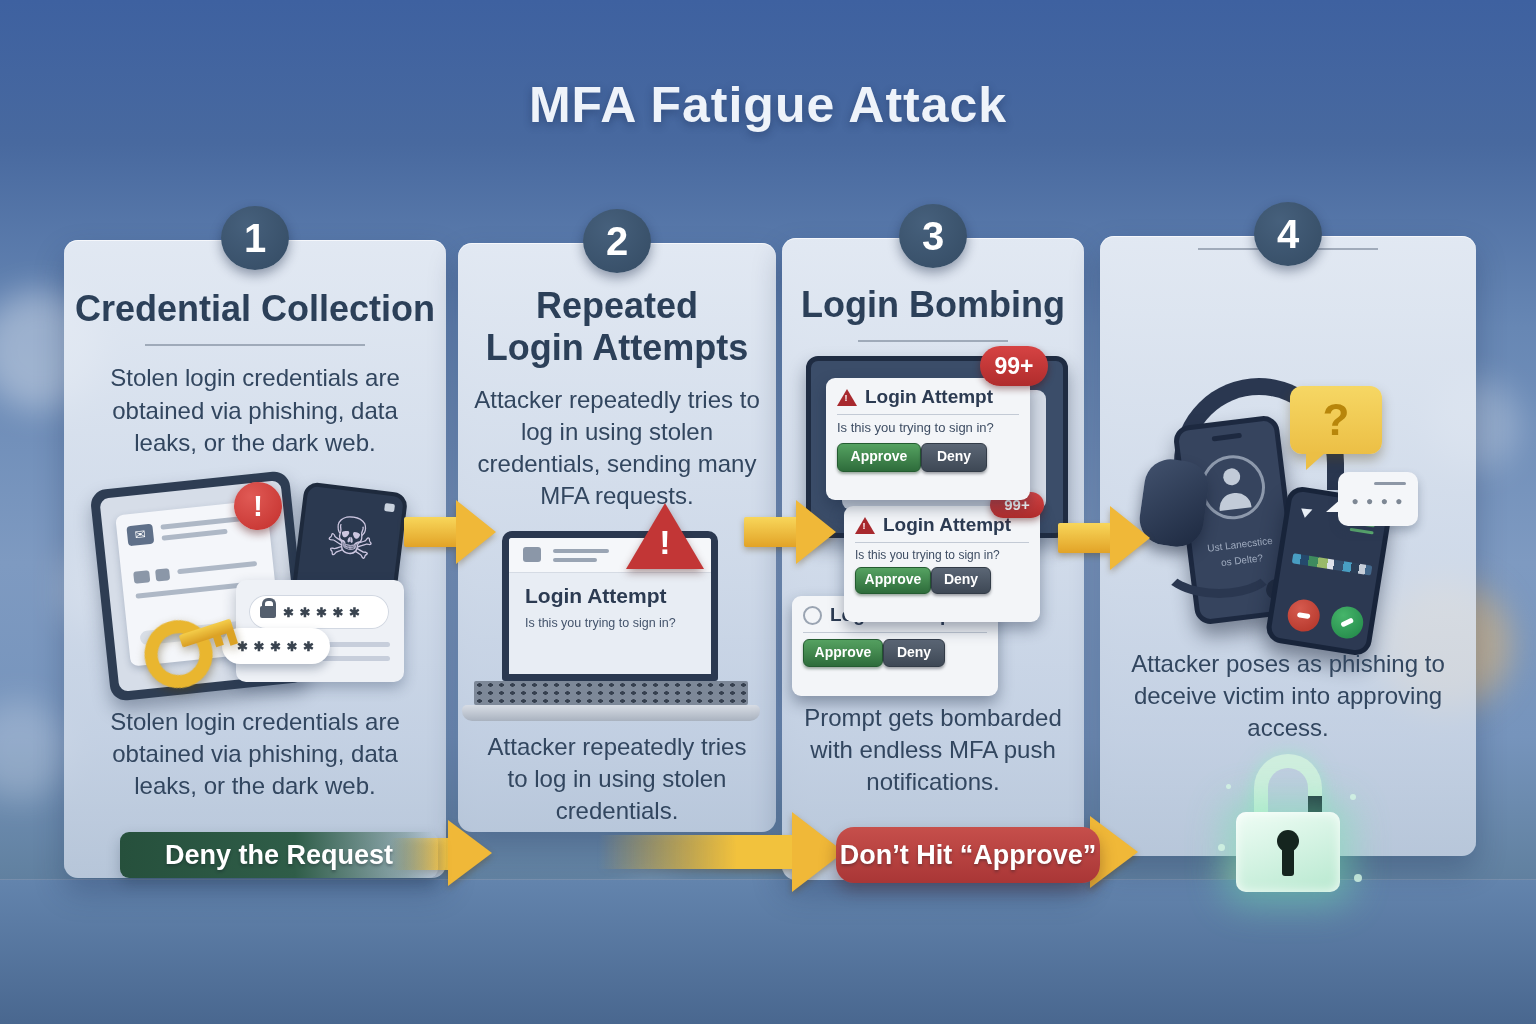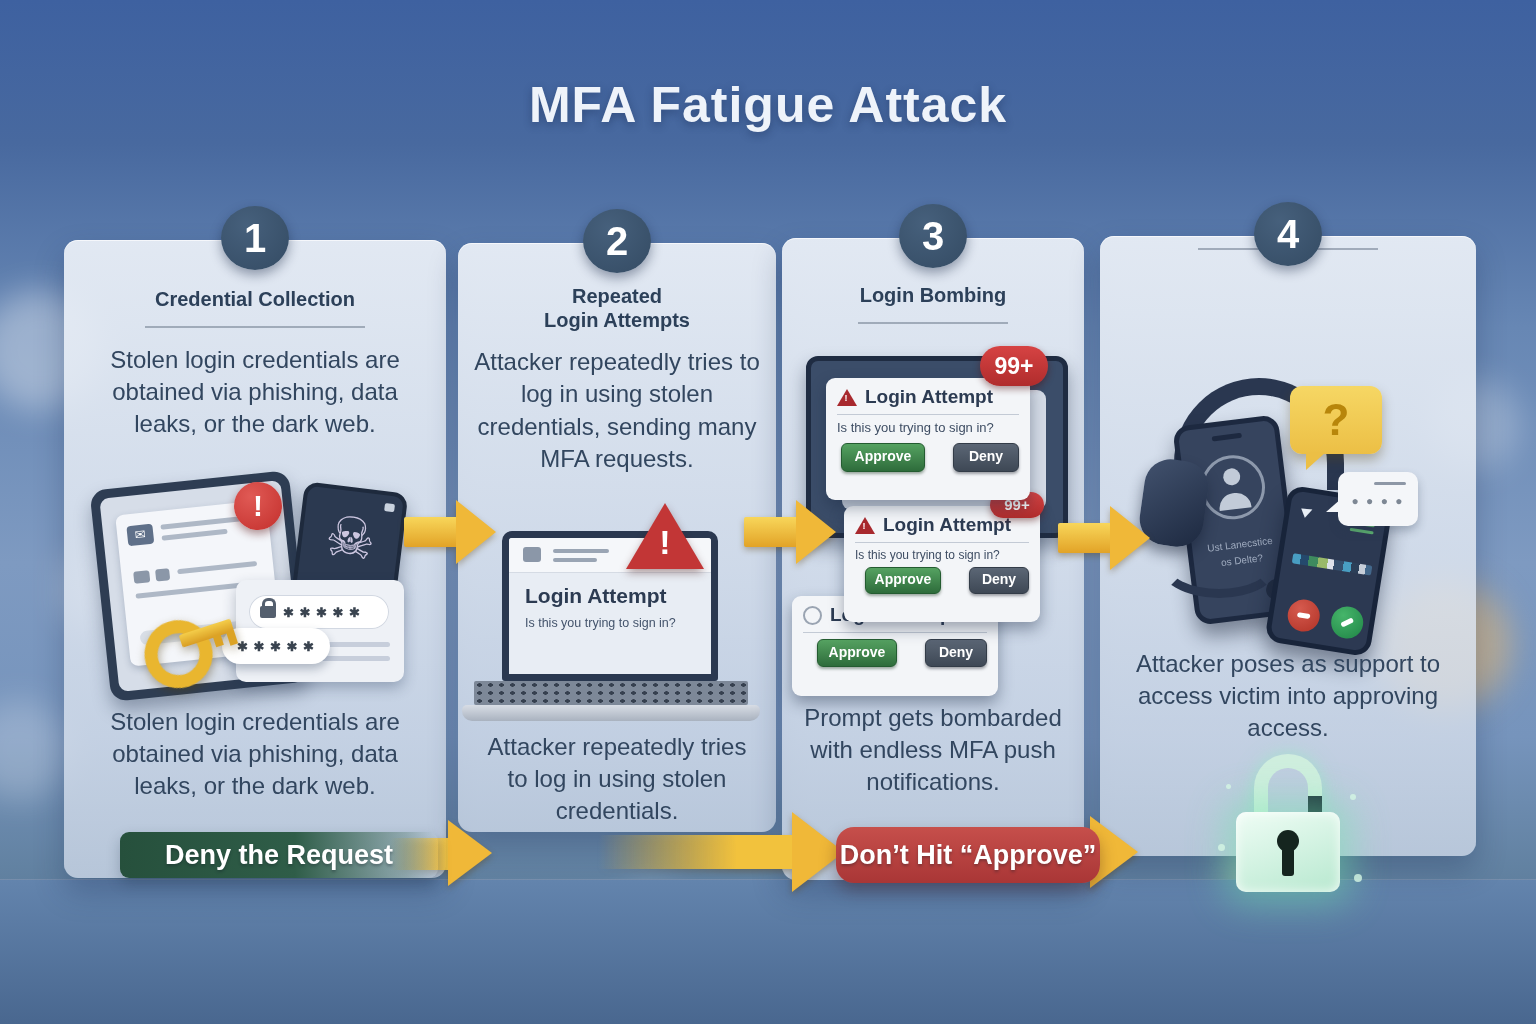--- a/index.html
+++ b/index.html
@@ -11,21 +11,21 @@
     background:linear-gradient(180deg,#6384ad,#49678f);border-top:1px solid rgba(255,255,255,.25);}
   .title{position:absolute;left:0;top:76px;width:100%;text-align:center;color:#eef3fa;
     font-size:50px;font-weight:bold;letter-spacing:1px;text-shadow:0 3px 8px rgba(25,45,85,.45);}
   .panel{position:absolute;z-index:2;border-radius:14px;
     background:linear-gradient(180deg,rgba(236,241,248,.93),rgba(204,215,231,.8));
     box-shadow:0 14px 30px rgba(20,40,80,.28), inset 0 1px 0 rgba(255,255,255,.65);}
   .numbadge{position:absolute;top:-34px;left:50%;transform:translateX(-50%);width:68px;height:64px;
     border-radius:50%;background:radial-gradient(circle at 38% 30%,#46607c,#344b63);color:#fff;
     font-size:40px;font-weight:bold;display:flex;align-items:center;justify-content:center;
     box-shadow:0 5px 12px rgba(15,30,60,.4);z-index:5;}
-  h2.step-h{margin:0;text-align:center;color:#2c4059;font-size:20px;font-weight:bold;line-height:1.18;white-space:pre-line;}
+  h2.step-h{margin:0;text-align:center;color:#2c4059;font-size:36px;font-weight:bold;line-height:1.18;white-space:pre-line;}
   .divider{height:2px;background:#8b97a7;opacity:.75;margin:14px auto 0;}
   .step-body{color:#32465f;font-size:24px;line-height:1.34;text-align:center;}
   
   .garrow{position:absolute;z-index:3;filter:drop-shadow(0 3px 3px rgba(90,60,10,.35));}
   .garrow .shaft{position:absolute;background:linear-gradient(180deg,#f8d65a,#e2a327);border-radius:2px;}
   .garrow .head{position:absolute;width:0;height:0;border-style:solid;border-color:transparent;border-left-color:#f0b838;}
   
   .banner{position:absolute;z-index:4;color:#fff;font-weight:bold;font-size:27px;text-align:center;
     text-shadow:0 2px 3px rgba(20,30,40,.35);}
   .banner-green{left:120px;top:832px;width:318px;height:46px;line-height:46px;border-radius:9px;
@@ -90,21 +90,21 @@
   .dlg{position:absolute;background:#f3f5f8;border-radius:9px;box-shadow:0 7px 15px rgba(25,40,65,.4);box-sizing:border-box;padding:8px 11px;}
   .dlg-shadow{position:absolute;background:#d4dbe6;border-radius:9px;}
   .dlg-titlerow{display:flex;align-items:center;gap:8px;}
   .tri-sm{position:relative;width:0;height:0;border-left:10px solid transparent;border-right:10px solid transparent;
     border-bottom:17px solid #a8292e;flex:0 0 auto;}
   .tri-sm::after{content:"!";position:absolute;left:-2.5px;top:4px;color:#fff;font-size:9px;font-weight:bold;}
   .circ-sm{width:15px;height:15px;border:2px solid #9aa4b2;border-radius:50%;flex:0 0 auto;}
   .dlg-title{color:#2c3b52;font-size:19px;font-weight:bold;}
   .dlg-hr{height:1px;background:#c3cad5;margin:6px 0 5px;}
   .dlg-q{color:#3e4d63;font-size:13px;}
-  .dlg-btns{display:flex;gap:28px;justify-content:flex-end;margin-top:8px;}
+  .dlg-btns{display:flex;gap:0;justify-content:flex-start;margin-top:8px;}
   .btn-ap{background:linear-gradient(180deg,#55a261,#2e6c3b);border:1px solid #245c31;color:#fff;border-radius:6px;
     font-weight:bold;font-size:14px;width:82px;height:27px;line-height:25px;text-align:center;box-shadow:0 2px 3px rgba(20,50,25,.4);}
   .btn-dn{background:linear-gradient(180deg,#5b6675,#3e4855);border:1px solid #333c48;color:#fff;border-radius:6px;
     font-weight:bold;font-size:14px;width:64px;height:27px;line-height:25px;text-align:center;box-shadow:0 2px 3px rgba(25,30,40,.4);}
   
   .hs-band{position:absolute;left:74px;top:142px;width:170px;height:112px;border:17px solid #2a3750;border-bottom:none;
     border-radius:90px 90px 0 0;box-sizing:border-box;}
   .hs-cup{position:absolute;left:42px;top:224px;width:64px;height:86px;border-radius:26px;
     background:linear-gradient(140deg,#42526e,#1d2940);transform:rotate(8deg);box-shadow:0 8px 14px rgba(15,25,45,.45);}
   .hs-arm{position:absolute;left:58px;top:292px;width:122px;height:70px;border:9px solid transparent;
@@ -329,21 +329,21 @@
         <div class="pc-green">
             <div class="pc-glyph" style="transform:translate(-50%,-50%) rotate(-35deg);"></div>
           </div>
       </div>
       <div class="bub-dots">
         <div class="bub-line"></div>
         <div class="bub-dd">● ● ● ●</div>
       </div>
     </div>
 
-    <div class="step-body" style="position:absolute;left:0;top:412px;width:100%;padding:0 28px;box-sizing:border-box;">Attacker poses as support to access victim into approving access.</div>
+    <div class="step-body" style="position:absolute;left:0;top:412px;width:100%;padding:0 28px;box-sizing:border-box;">Attacker poses as phishing to deceive victim into approving access.</div>
 
     <div class="lockw">
       <div class="shackle"></div>
       <div class="shackle-dark"></div>
       <div class="lock-body"></div>
       <div class="keyhole"></div>
       <div class="keystem"></div>
       <div class="spark" style="left:-18px;top:90px;width:7px;height:7px;"></div>
       <div class="spark" style="left:114px;top:40px;width:6px;height:6px;"></div>
       <div class="spark" style="left:118px;top:120px;width:8px;height:8px;"></div>

